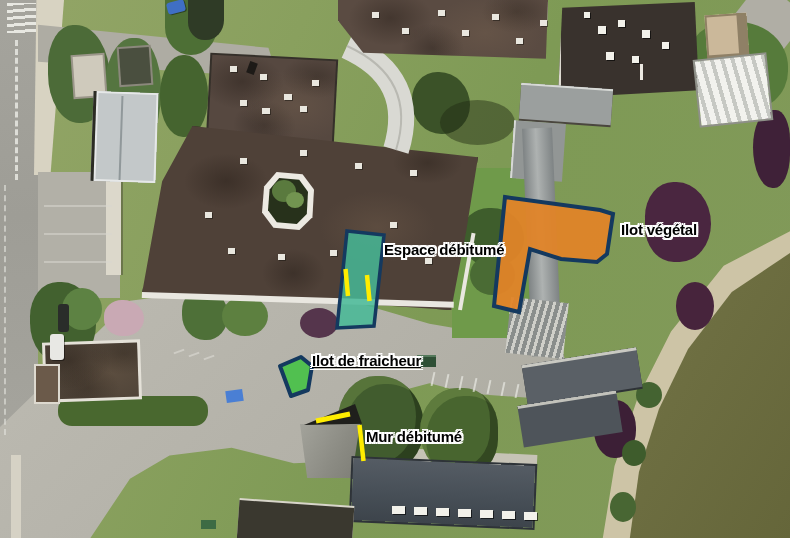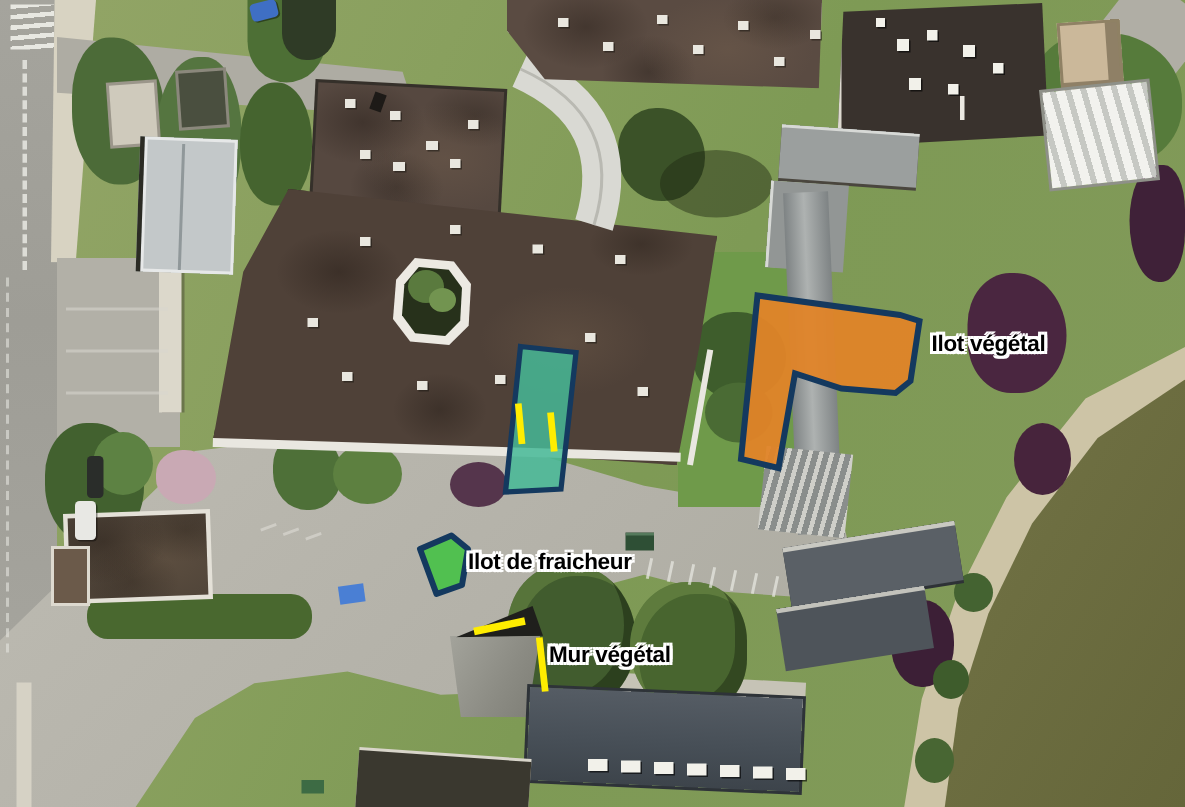--- a/index.html
+++ b/index.html
@@ -214,17 +214,18 @@
     <polygon points="347,231 384,235 374,326 337,328" stroke-width="3.5" fill="#45b896" stroke="#14395f" fill-opacity="0.85"></polygon>
     <line x1="345.5" y1="269" x2="348" y2="296" stroke-width="4.5" stroke="#ffed00"></line>
     <line x1="367" y1="275" x2="369.5" y2="301" stroke-width="4.5" stroke="#ffed00"></line>
 
     <polygon points="301,357 312,366 308,390 291,396 280,366" stroke-width="4" stroke-linejoin="round" fill="#4cc14b" stroke="#14395f" fill-opacity="0.95"></polygon>
 
     <line x1="316" y1="421" x2="350" y2="414" stroke-width="5" stroke="#ffed00"></line>
     <line x1="359.5" y1="425" x2="363.5" y2="461" stroke-width="4.5" stroke="#ffed00"></line>
   </svg>
 
+  <div class="map-label" style="left:384px;top:241px;">Espace débitumé</div>
   <div class="map-label" style="left:621px;top:221px;">Ilot végétal</div>
-  <div class="map-label" style="left:312px;top:366px;">Ilot de fraicheur</div>
-  <div class="map-label" style="left:366px;top:428px;">Mur végétal</div>
+  <div class="map-label" style="left:312px;top:352px;text-decoration:underline;">Ilot de fraicheur</div>
+  <div class="map-label" style="left:366px;top:428px;">Mur débitumé</div>
 
 </div>
 
 </body></html>

